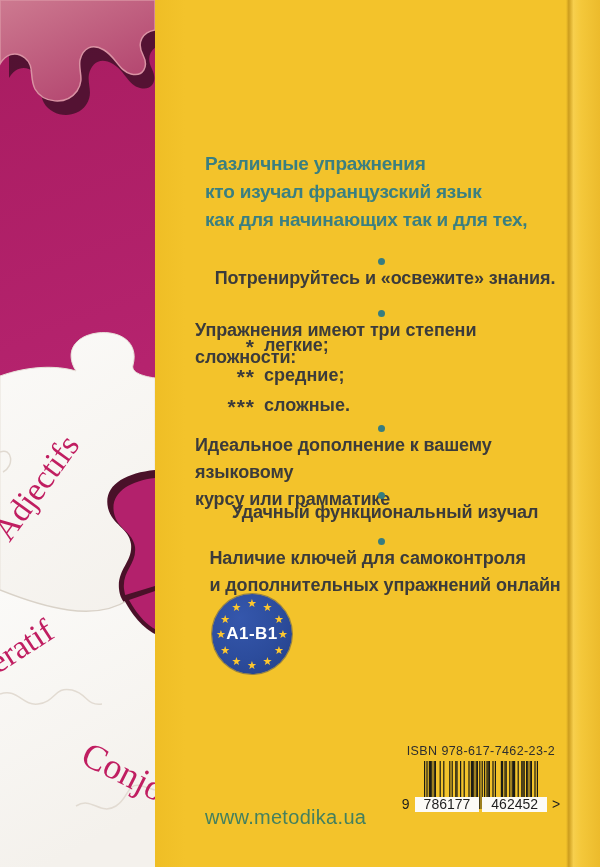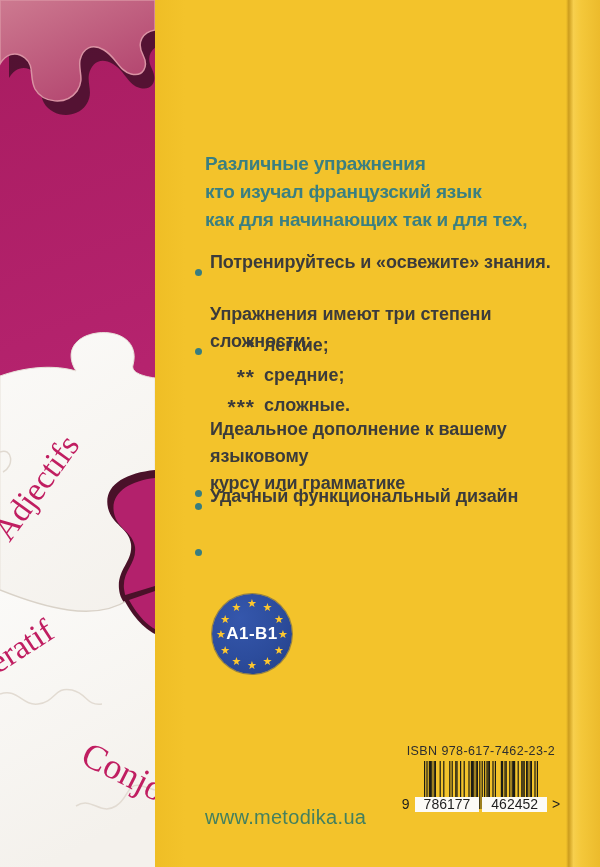--- a/index.html
+++ b/index.html
@@ -28,23 +28,24 @@
   .crease{
     position:absolute;top:0;left:411px;width:34px;height:867px;
     background:linear-gradient(90deg,rgba(140,95,10,0.0) 0%,rgba(140,95,10,0.38) 8%,rgba(255,230,140,0.35) 22%,rgba(244,200,60,0.9) 45%,#ECBB2C 100%);
     pointer-events:none;
   }
   .heading{
     position:absolute;left:50px;top:150px;
     color:#3A7F81;font-size:19px;font-weight:bold;line-height:28px;letter-spacing:-0.2px;
   }
   .bullet{
-    position:absolute;left:40px;display:flex;align-items:flex-end;
+    position:absolute;left:40px;display:flex;align-items:center;
     color:#3B3B3B;font-size:18px;font-weight:bold;line-height:27px;letter-spacing:-0.1px;
     width:380px;
+    flex-direction:column;
   }
   .dot{
     flex:0 0 auto;width:7px;height:7px;border-radius:50%;
     background:#377D80;margin:9px 8px 0 0;
   }
   .b1{top:249px;} .b2{top:301px;} .b3{top:416px;} .b4{top:483px;} .b5{top:529px;}
   .levels{position:absolute;left:40px;top:330px;color:#3B3B3B;font-size:18px;font-weight:bold;line-height:30px;}
   .level{display:flex;}
   .level .stars{width:60px;text-align:right;padding-right:9px;font-size:21px;position:relative;top:2px;letter-spacing:1px;}
   
@@ -160,27 +161,28 @@
     <div class="bullet b3">
       <span class="dot"></span>
       <span>
         <span>Идеальное дополнение к вашему языковому</span><br>
         <span>курсу или грамматике</span>
       </span>
     </div>
 
     <div class="bullet b4">
       <span class="dot"></span>
-      <span>Удачный функциональный дизайн</span>
+      <span>Удачный функциональный изучал</span>
     </div>
 
     <div class="bullet b5">
       <span class="dot"></span>
       <span>
-        <br>
+        <span>Наличие ключей для самоконтроля</span><br>
+        <span>и дополнительных упражнений онлайн</span>
       </span>
     </div>
 
     <div class="badge" id="badge">
       <div class="lvl">A1-B1</div>
     <span class="star" style="left: 40px; top: 9px;">★</span>
         <span class="star" style="left: 55.5px; top: 13.1532px;">★</span>
         <span class="star" style="left: 66.8468px; top: 24.5px;">★</span>
         <span class="star" style="left: 71px; top: 40px;">★</span>
         <span class="star" style="left: 66.8468px; top: 55.5px;">★</span>

